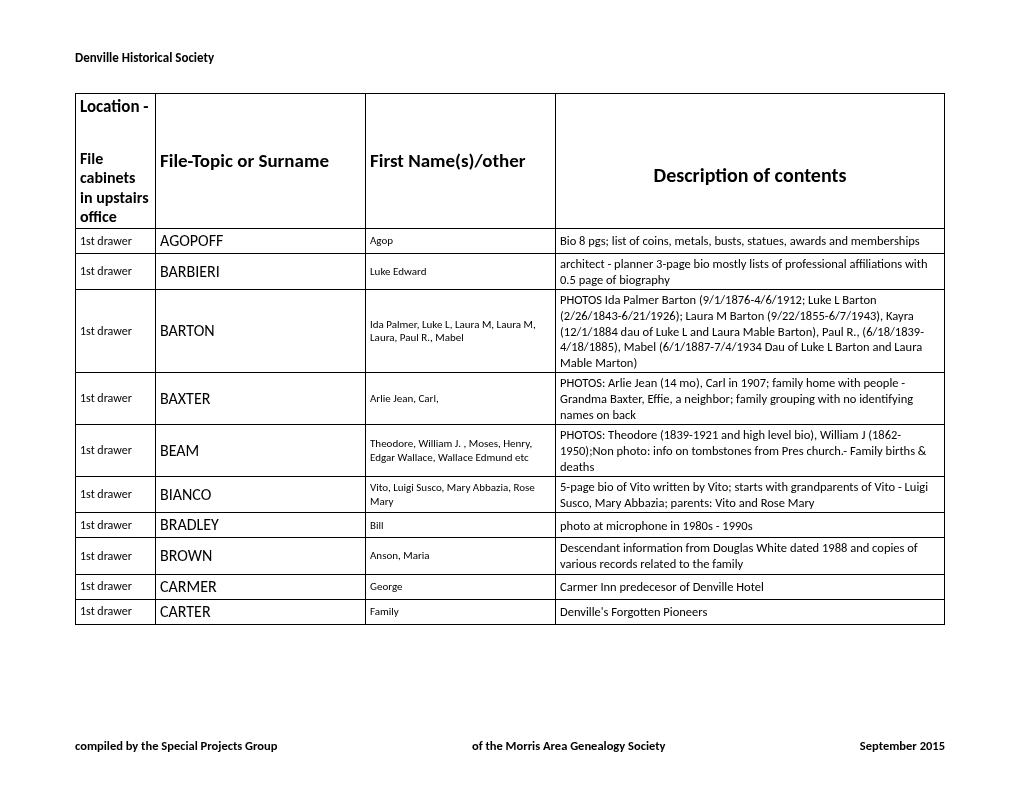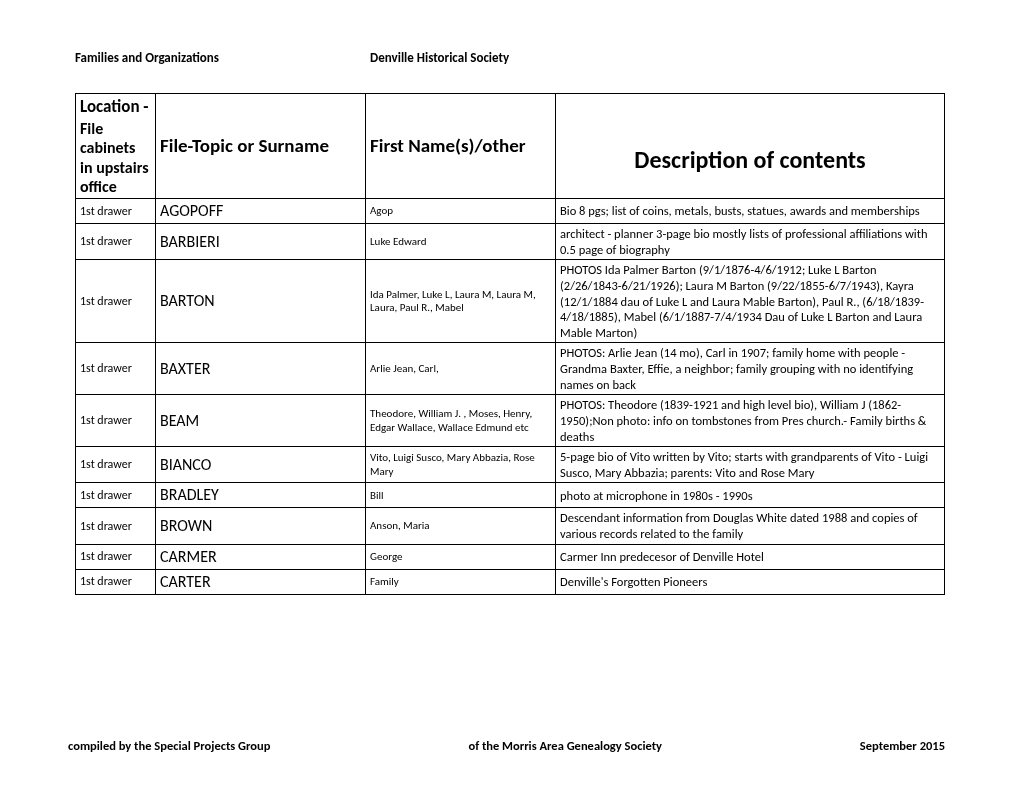--- a/index.html
+++ b/index.html
@@ -41,45 +41,45 @@
     }
     th.col-loc { width: 80px; }
     th.col-topic { width: 210px; }
     th.col-first { width: 190px; }
     th.col-desc { }
     .loc-header {
       display: flex;
       flex-direction: column;
       justify-content: center;
       height: 100%;
+      gap: 30px;
     }
     .loc-main { font-size: 17px; font-weight: bold; }
     .loc-sub { font-size: 16px; font-weight: bold; line-height: 1.2; margin-top: 2px; }
     .topic-header, .first-header { font-size: 19px; }
-    .desc-header { font-size: 24px; text-align: center; margin-top: 28px; }
+    .desc-header { font-size: 20px; text-align: center; margin-top: 28px; }
     td.loc { font-size: 12px; }
     td.topic { font-size: 16px; }
     td.first { font-size: 11px; }
     td.desc { font-size: 12.5px; }
     .footer-row {
       position: absolute;
       bottom: 35px;
-      left: 68px;
+      left: 75px;
       right: 75px;
       display: flex;
       justify-content: space-between;
       font-weight: bold;
       font-size: 12.5px;
     }
   </style>
 </head>
 <body>
 
 <div class="header-row">
-  <div class="header-left">Families and Organizations</div>
   <div class="header-center">Denville Historical Society</div>
 </div>
 
 <table>
   <thead>
     <tr>
       <th class="col-loc">
         <div class="loc-header">
           <div class="loc-main">Location -</div>
           <div class="loc-sub">File cabinets in upstairs office</div>

